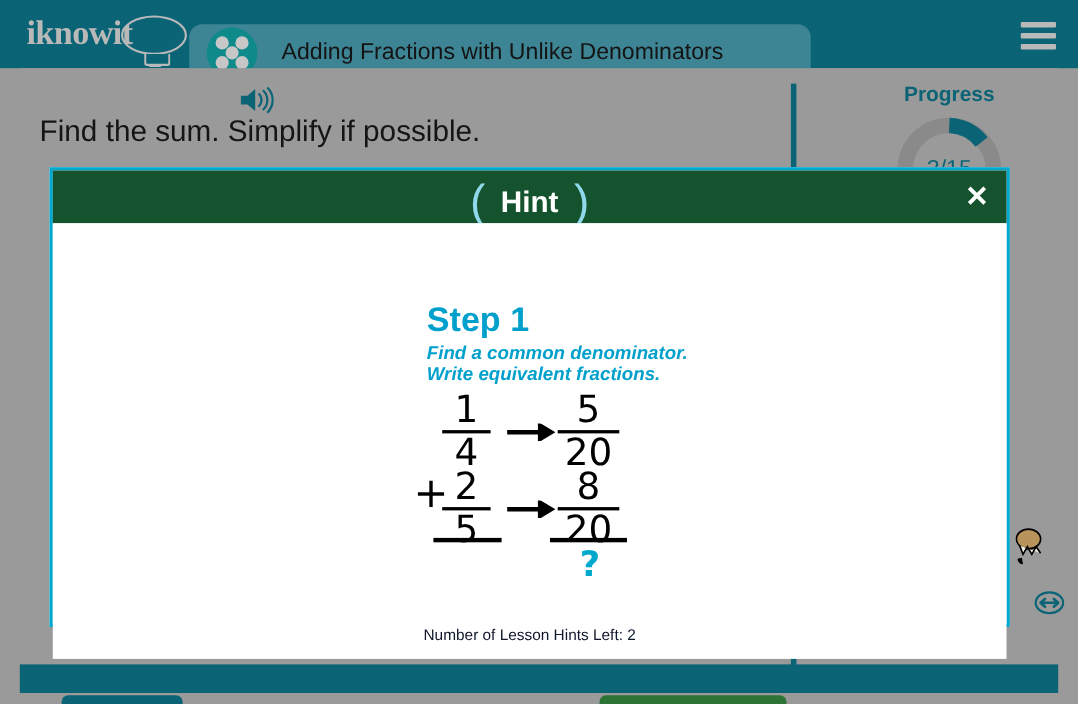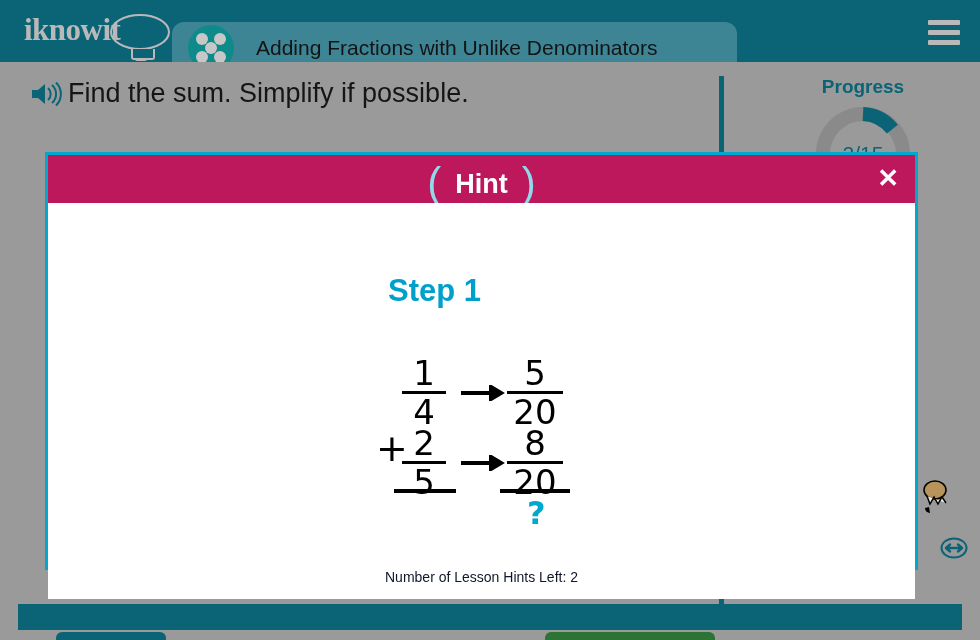--- a/index.html
+++ b/index.html
@@ -126,20 +126,21 @@
     left: 18px; top: 62px;
     width: 944px; height: 542px;
     background: #9a9a9a;
   }
 
   .question-row {
     position: absolute;
     left: 12px; top: 16px;
     display: flex;
     align-items: center;
+    flex-direction: column;
   }
   .speaker-icon { width: 32px; height: 26px; flex: 0 0 auto; }
   .question-text {
     margin-left: 6px;
     font-size: 27px;
     color: #151515;
   }
 
   .divider {
     position: absolute;
@@ -223,21 +224,21 @@
   .modal {
     position: absolute;
     left: 45px; top: 152px;
     width: 873px; height: 418px;
     background: #ffffff;
     border: 3px solid #00a8ce;
   }
   .modal-header {
     position: relative;
     width: 100%; height: 48px;
-    background: #be185d;
+    background: #14532d;
     display: flex;
     align-items: center;
     justify-content: center;
   }
   .modal-title {
     color: #ffffff;
     font-size: 27px;
     font-weight: bold;
     position: relative;
   }
@@ -416,20 +417,22 @@
   <div class="modal-header">
     <div class="modal-title">
       <span class="paren left">(</span><span>Hint</span><span class="paren right">)</span>
     </div>
     <div class="modal-close">✕</div>
   </div>
 
   <div class="modal-body">
 
     <div class="step-title">Step 1</div>
+    <div class="step-sub">Find a common denominator.
+Write equivalent fractions.</div>
 
     <div class="math">
 
       <div class="frac" style="left:34px; top:6px; width:44px;">
         <span class="num">1</span>
         <span class="bar"></span>
         <span class="den">4</span>
       </div>
 
       <svg class="arrow" style="left:93px; top:34px;" viewBox="0 0 44 16">

